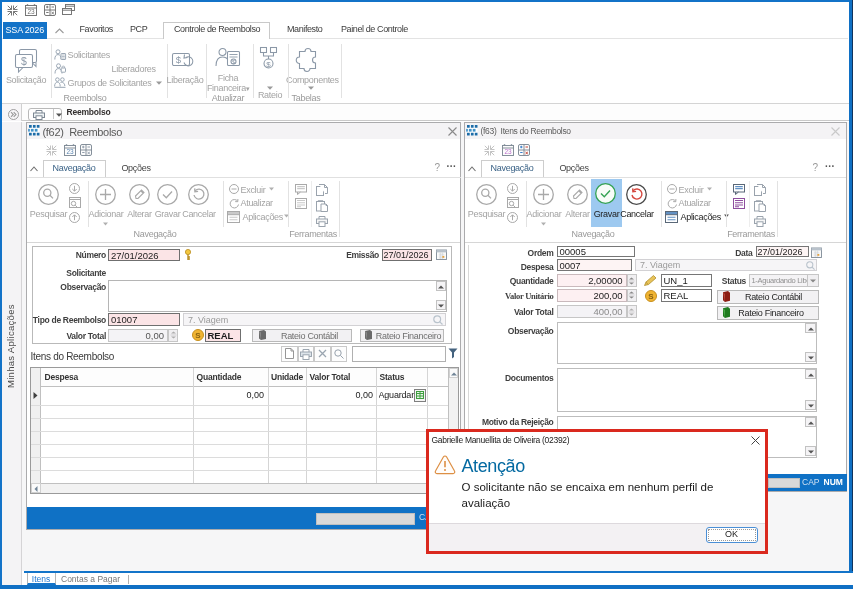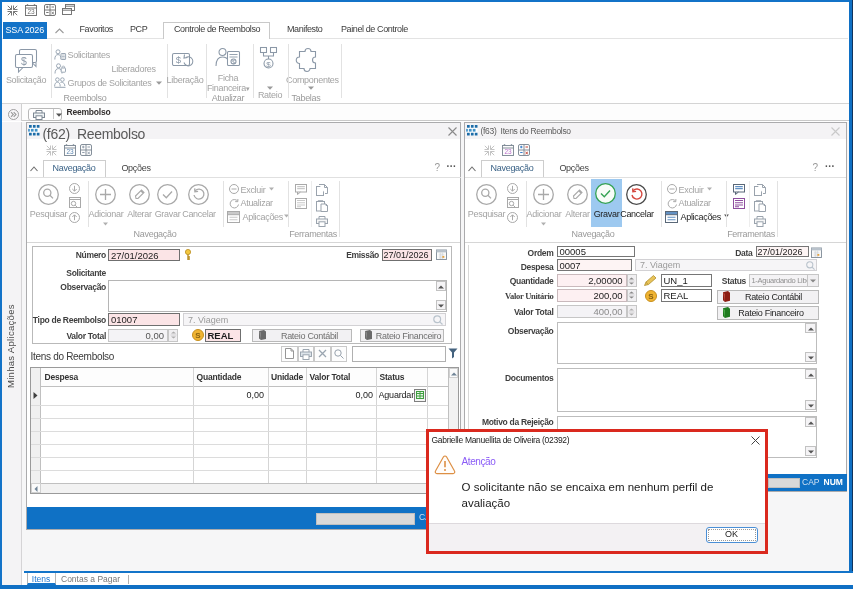--- a/index.html
+++ b/index.html
@@ -175,21 +175,21 @@
         <rect x="3.7" y="0" width="2.6" height="2.6"></rect>
         <rect x="7.4" y="0" width="2.6" height="2.6"></rect>
 <rect x="1.8" y="3.7" width="2.6" height="2.6" fill="#4092c8"></rect>
         <rect x="5.5" y="3.7" width="2.6" height="2.6" fill="#4092c8"></rect>
         <rect x="-0.8" y="3.7" width="1.6" height="2.6" fill="#4092c8"></rect>
 <rect x="0" y="7.4" width="2.6" height="2.6" fill="#1c6ca8"></rect>
         <rect x="3.7" y="7.4" width="2.6" height="2.6" fill="#1c6ca8"></rect>
         <rect x="7.4" y="7.4" width="2.6" height="2.6" fill="#1c6ca8"></rect>
       </g>
     </svg>
-<div class="abs" style="left:42.5px;top:125.5px;font-size:14px;letter-spacing:-0.3px;color:#5a5a5a;text-align:right;">(f62)&nbsp; Reembolso</div>
+<div class="abs" style="left:42.5px;top:125.5px;font-size:11px;letter-spacing:-0.3px;color:#5a5a5a;text-align:right;">(f62)&nbsp; Reembolso</div>
 <svg style="left:448px;top:126.5px;" width="9" height="9" viewBox="0 0 9 9" stroke="#8a8a8a" stroke-width="1.1">
       <path d="M0.5 0.5 L8.5 8.5 M8.5 0.5 L0.5 8.5"></path>
     </svg>
 <svg style="left:46px;top:144.5px;" width="11" height="11" viewBox="0 0 11 11" fill="none" stroke="#c3c3c3" stroke-width="1">
  <path d="M4.5 0.5 L4.5 4.5 L0.5 4.5 M0.8 0.8 L4.5 4.5 M6.5 0.5 L6.5 4.5 L10.5 4.5 M10.2 0.8 L6.5 4.5 M4.5 10.5 L4.5 6.5 L0.5 6.5 M0.8 10.2 L4.5 6.5 M6.5 10.5 L6.5 6.5 L10.5 6.5 M10.2 10.2 L6.5 6.5"></path>
     </svg>
 <svg style="left:64px;top:144px;" width="12" height="12" viewBox="0 0 12 12" fill="none" stroke="#7e8a96" stroke-width="0.95">
  <rect x="0.5" y="1.5" width="11" height="10" fill="#fdfdfd"></rect>
       <path d="M0.5 4 H11.5"></path>
       <path d="M2.5 1.5 V0.2 M9.5 1.5 V0.2" stroke-width="1.4"></path>
@@ -704,21 +704,21 @@
 <div class="abs" style="left:426px;top:429px;width:342px;height:125px;background:#fff;border:3px solid #da291e;"></div>
 <div class="abs" style="left:431.5px;top:435px;font-size:8.5px;letter-spacing:-0.3px;color:#222;">Gabrielle Manuellita de Oliveira (02392)</div>
 <svg style="left:751px;top:436px;" width="9" height="9" viewBox="0 0 9 9" stroke="#444" stroke-width="1">
       <path d="M0.5 0.5 L8.5 8.5 M8.5 0.5 L0.5 8.5"></path>
     </svg>
 <svg style="left:433.5px;top:454.5px;" width="22" height="19.5" viewBox="0 0 22 19.5" fill="none">
  <path d="M9.5 1.8 a1.8 1.8 0 0 1 3 0 L20.5 16 a1.7 1.7 0 0 1 -1.5 2.6 H3 A1.7 1.7 0 0 1 1.5 16 Z" stroke="#dd8f44" stroke-width="1.2" fill="#fffdfb"></path>
  <path d="M11 6 V12.2" stroke="#dd8f44" stroke-width="1.6"></path>
       <circle cx="11" cy="15" r="1" fill="#dd8f44"></circle>
 </svg>
-<div class="abs" style="left:461.5px;top:455.5px;font-size:10px;letter-spacing:-0.4px;color:#8b5cf6;">Atenção</div>
+<div class="abs" style="left:461.5px;top:455.5px;font-size:18px;letter-spacing:-0.4px;color:#0369a1;">Atenção</div>
 <div class="abs" style="left:461.5px;top:480.5px;font-size:11.5px;color:#1b1b1b;">O solicitante não se encaixa em nenhum perfil de</div>
 <div class="abs" style="left:461.5px;top:496.5px;font-size:11.5px;color:#1b1b1b;">avaliação</div>
 <div class="abs" style="left:429px;top:522.5px;width:336px;height:28.5px;background:#f3f1f3;border-top:1px solid #ddd9dd;"></div>
 <div class="abs" style="left:705.5px;top:526.5px;width:52px;height:16.5px;background:#fff;border:1px solid #4a8fd6;border-radius:3px;"></div>
 <div class="abs" style="left:707.5px;top:528.5px;width:48px;height:12.5px;border:1px dotted #999;"></div>
 <div class="abs" style="left:705.5px;top:529px;width:52px;text-align:center;font-size:9px;color:#222;">OK</div>
 
 </div>
 
 </body></html>

